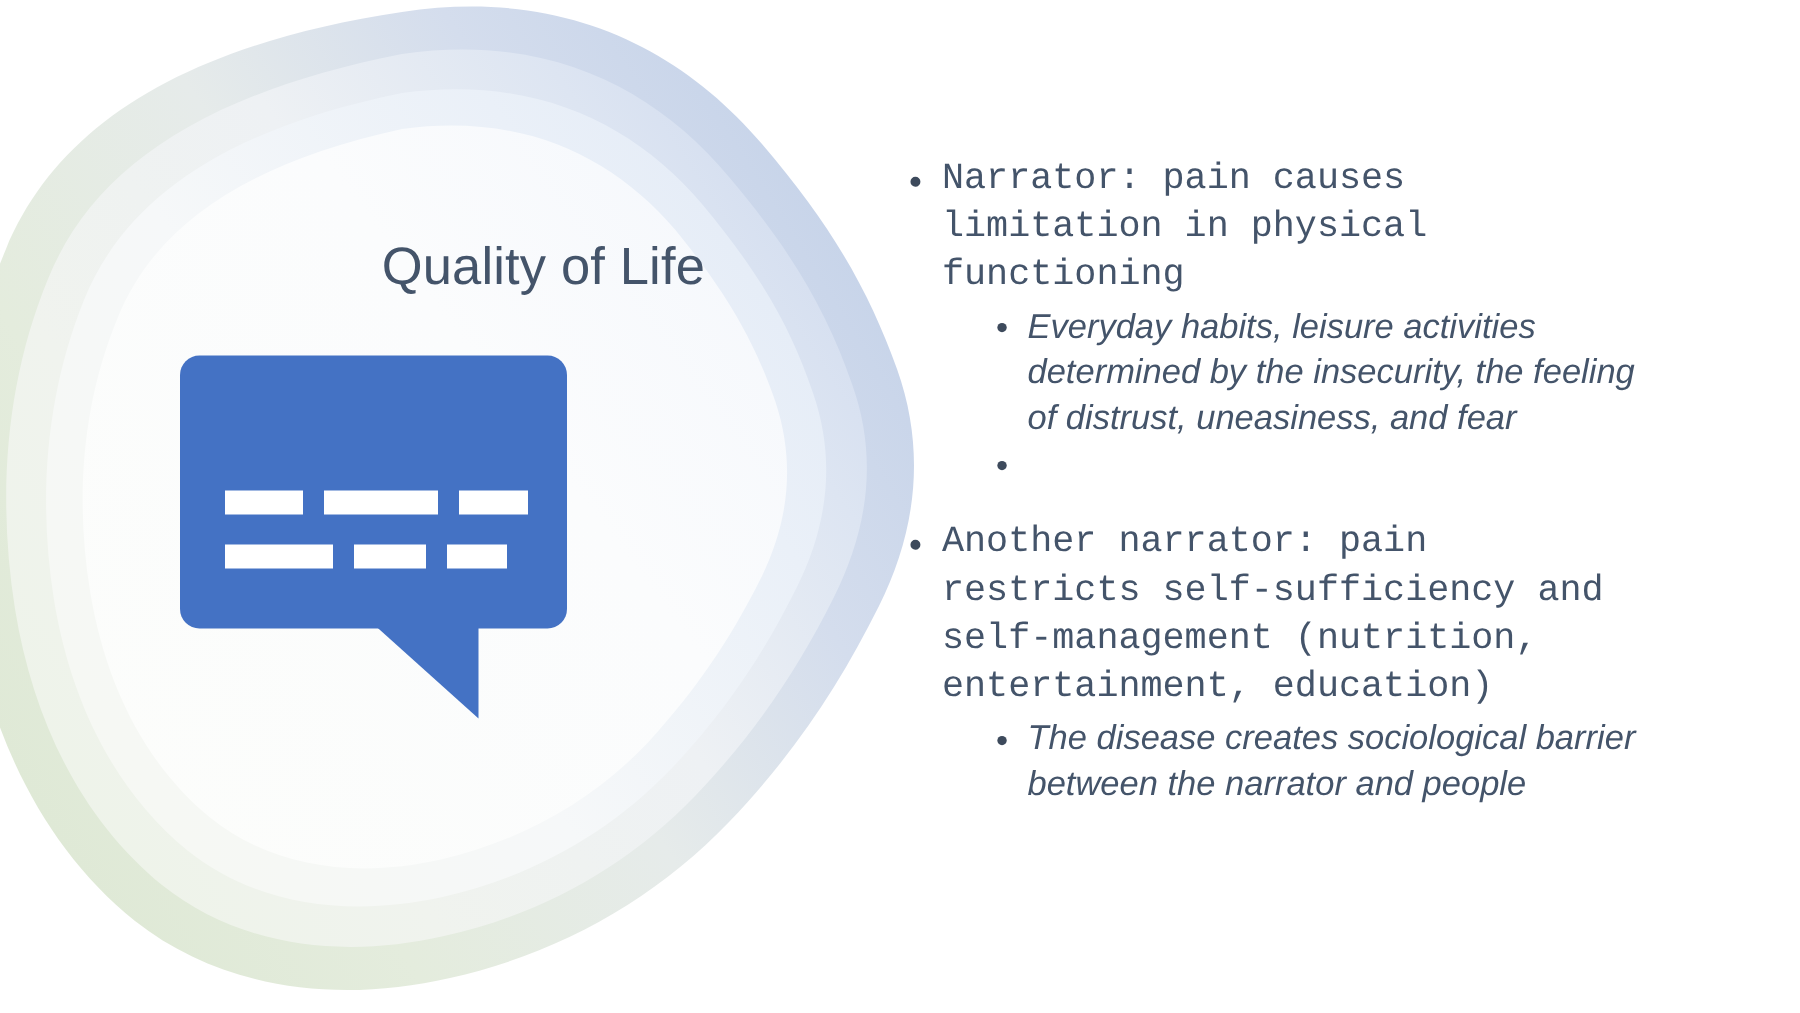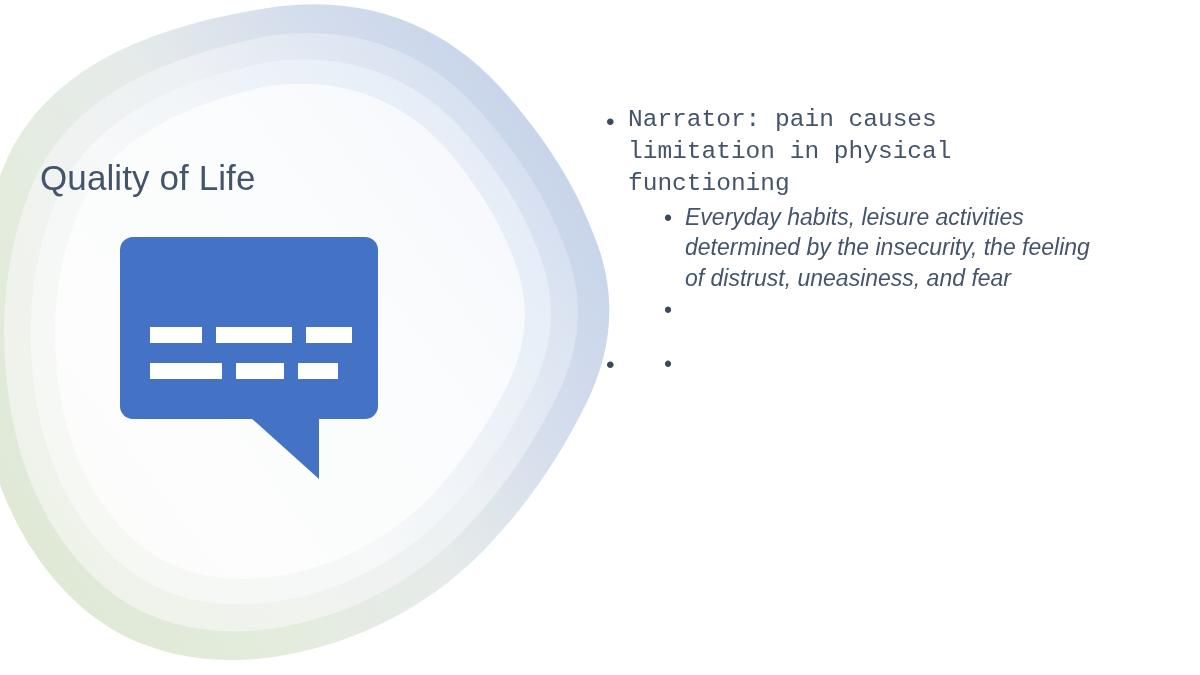--- a/index.html
+++ b/index.html
@@ -45,21 +45,21 @@
     top: 0;
     width: 590px;
     height: 675px;
   }
 
   #slide-title {
     position: absolute;
     left: 40px;
     top: 158px;
     width: 430px;
-    text-align: left;
+    text-align: right;
     font-size: 35px;
     font-weight: 400;
     color: #44546a;
     letter-spacing: 0.1px;
     line-height: 1.15;
     white-space: nowrap;
   }
 
   
   #bubble-icon {
@@ -254,23 +254,25 @@
         </li>
       </ul>
     </div>
 
     <div class="group-gap"></div>
 
     <div class="bullet-group">
       <ul class="lvl1">
         <li class="lvl1">
           <span class="marker">•</span>
+          <span class="btext">Another narrator: pain restricts self-sufficiency and self-management (nutrition, entertainment, education)</span>
           <ul class="lvl2">
             <li class="lvl2">
               <span class="marker">•</span>
+              <span class="btext">The disease creates sociological barrier between the narrator and people</span>
             </li>
           </ul>
         </li>
       </ul>
     </div>
 
   </div>
 
 </div>
 

